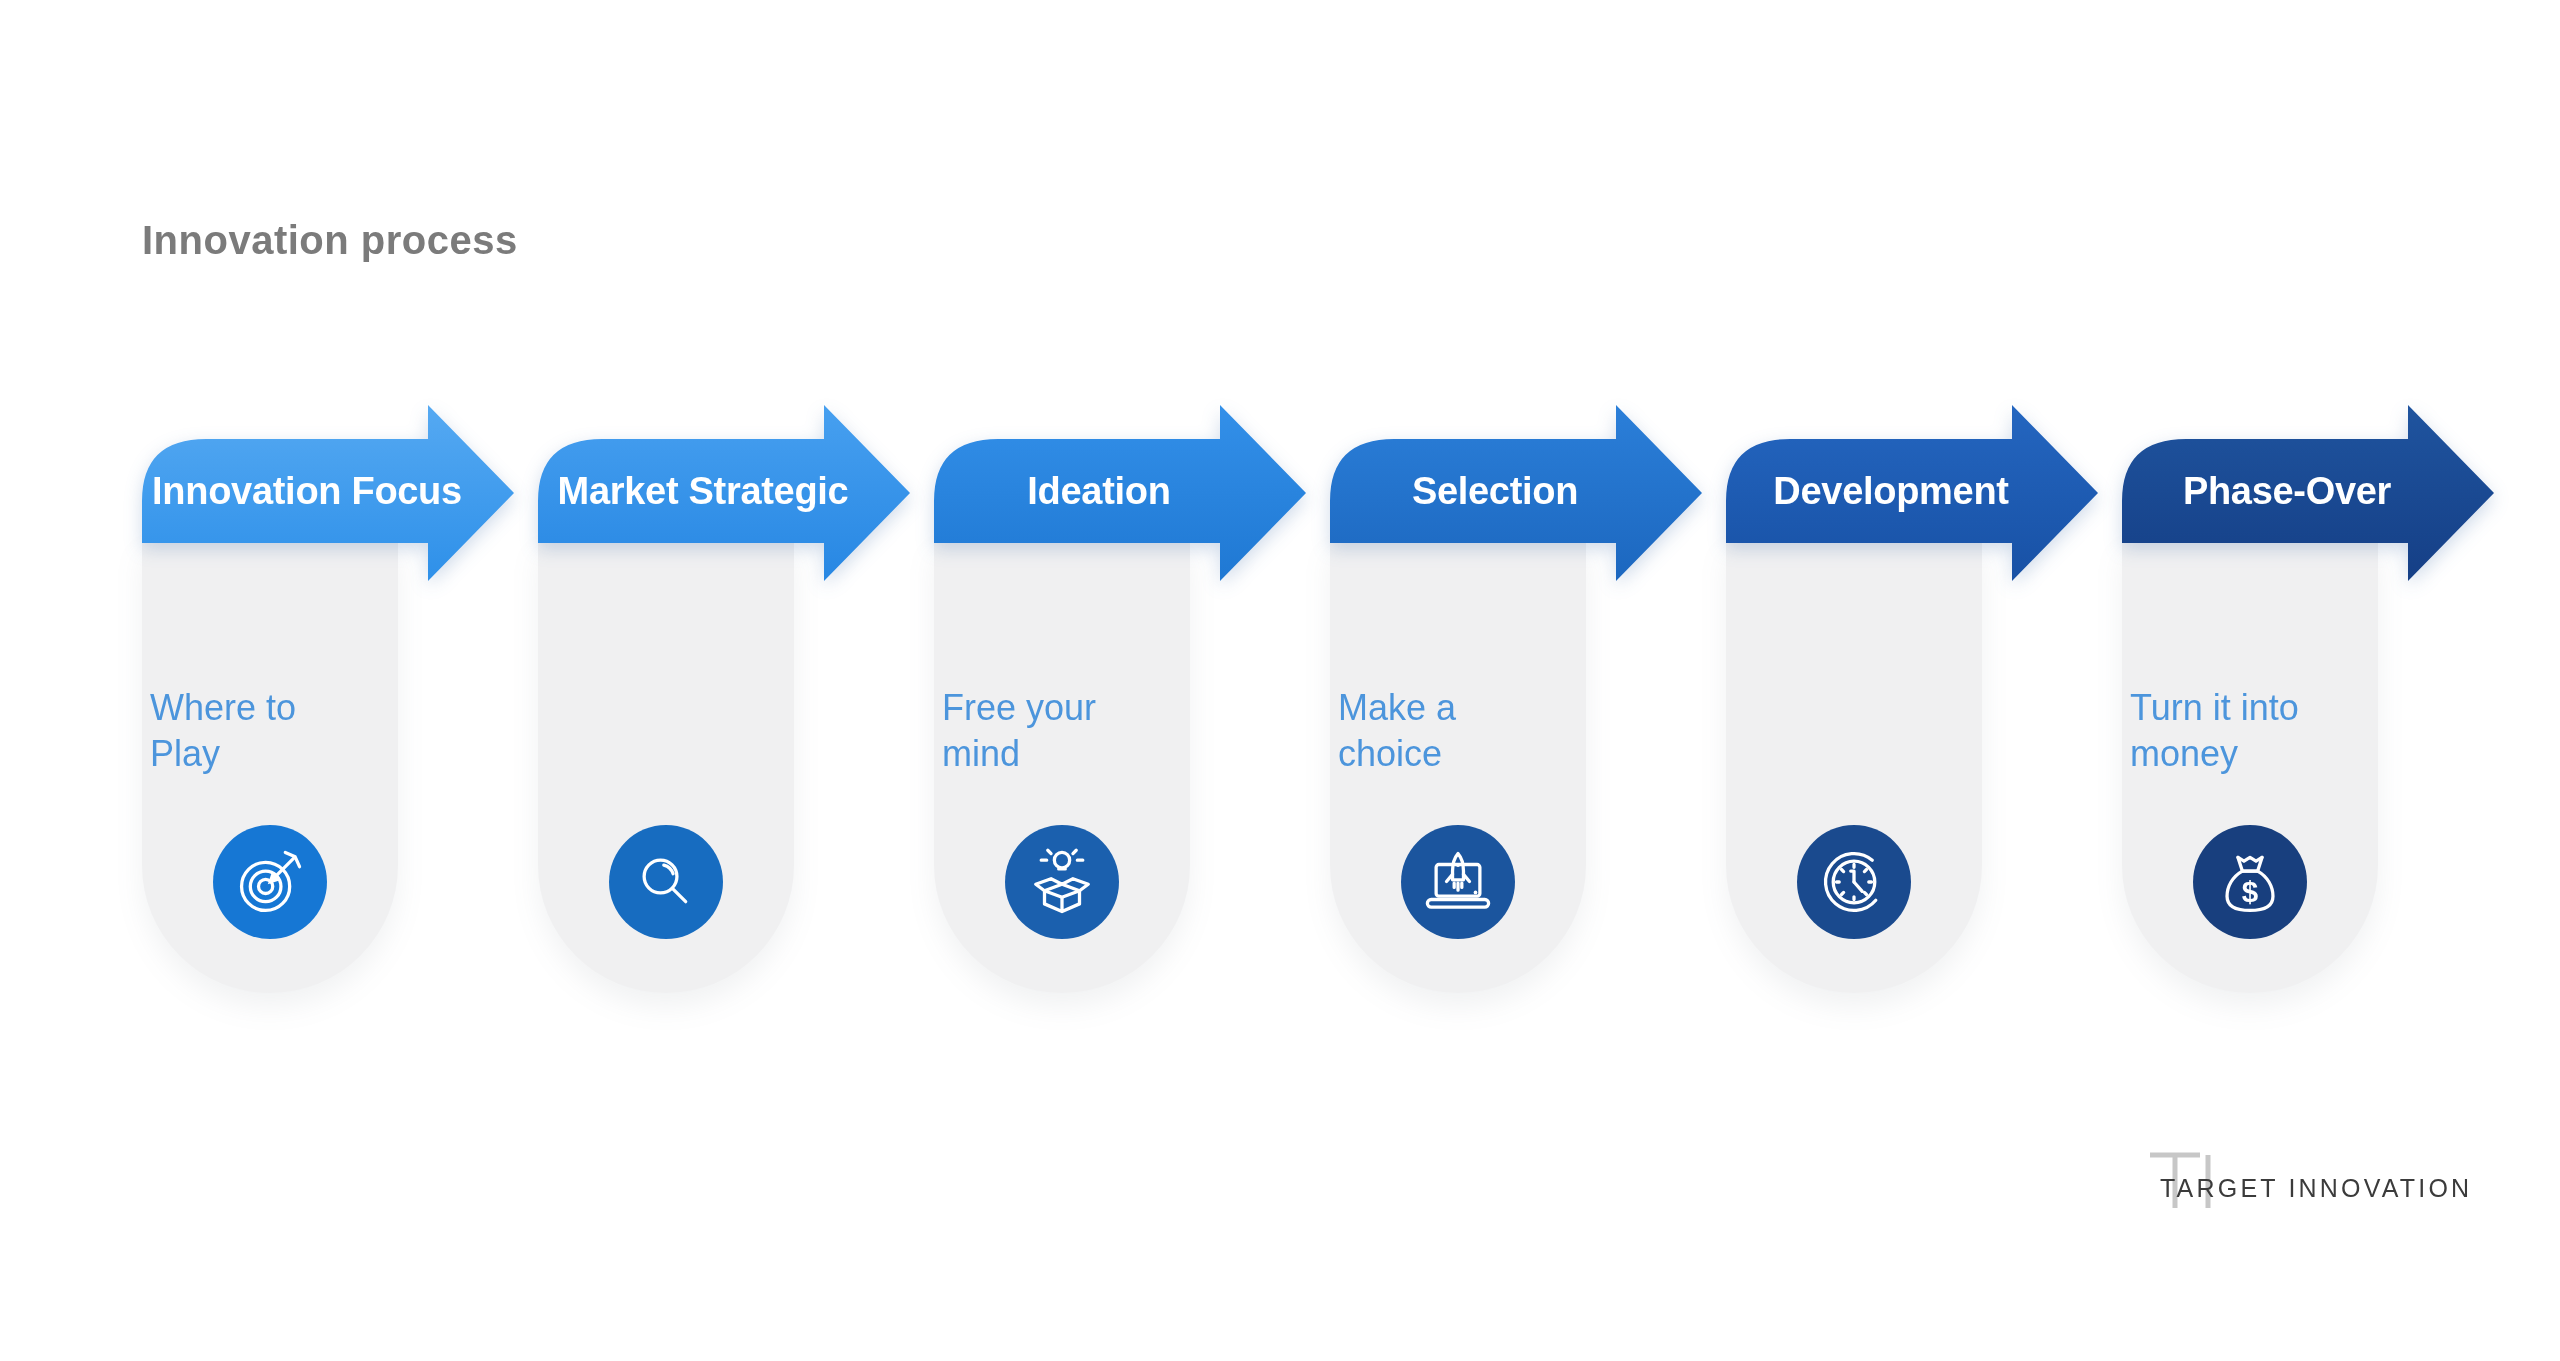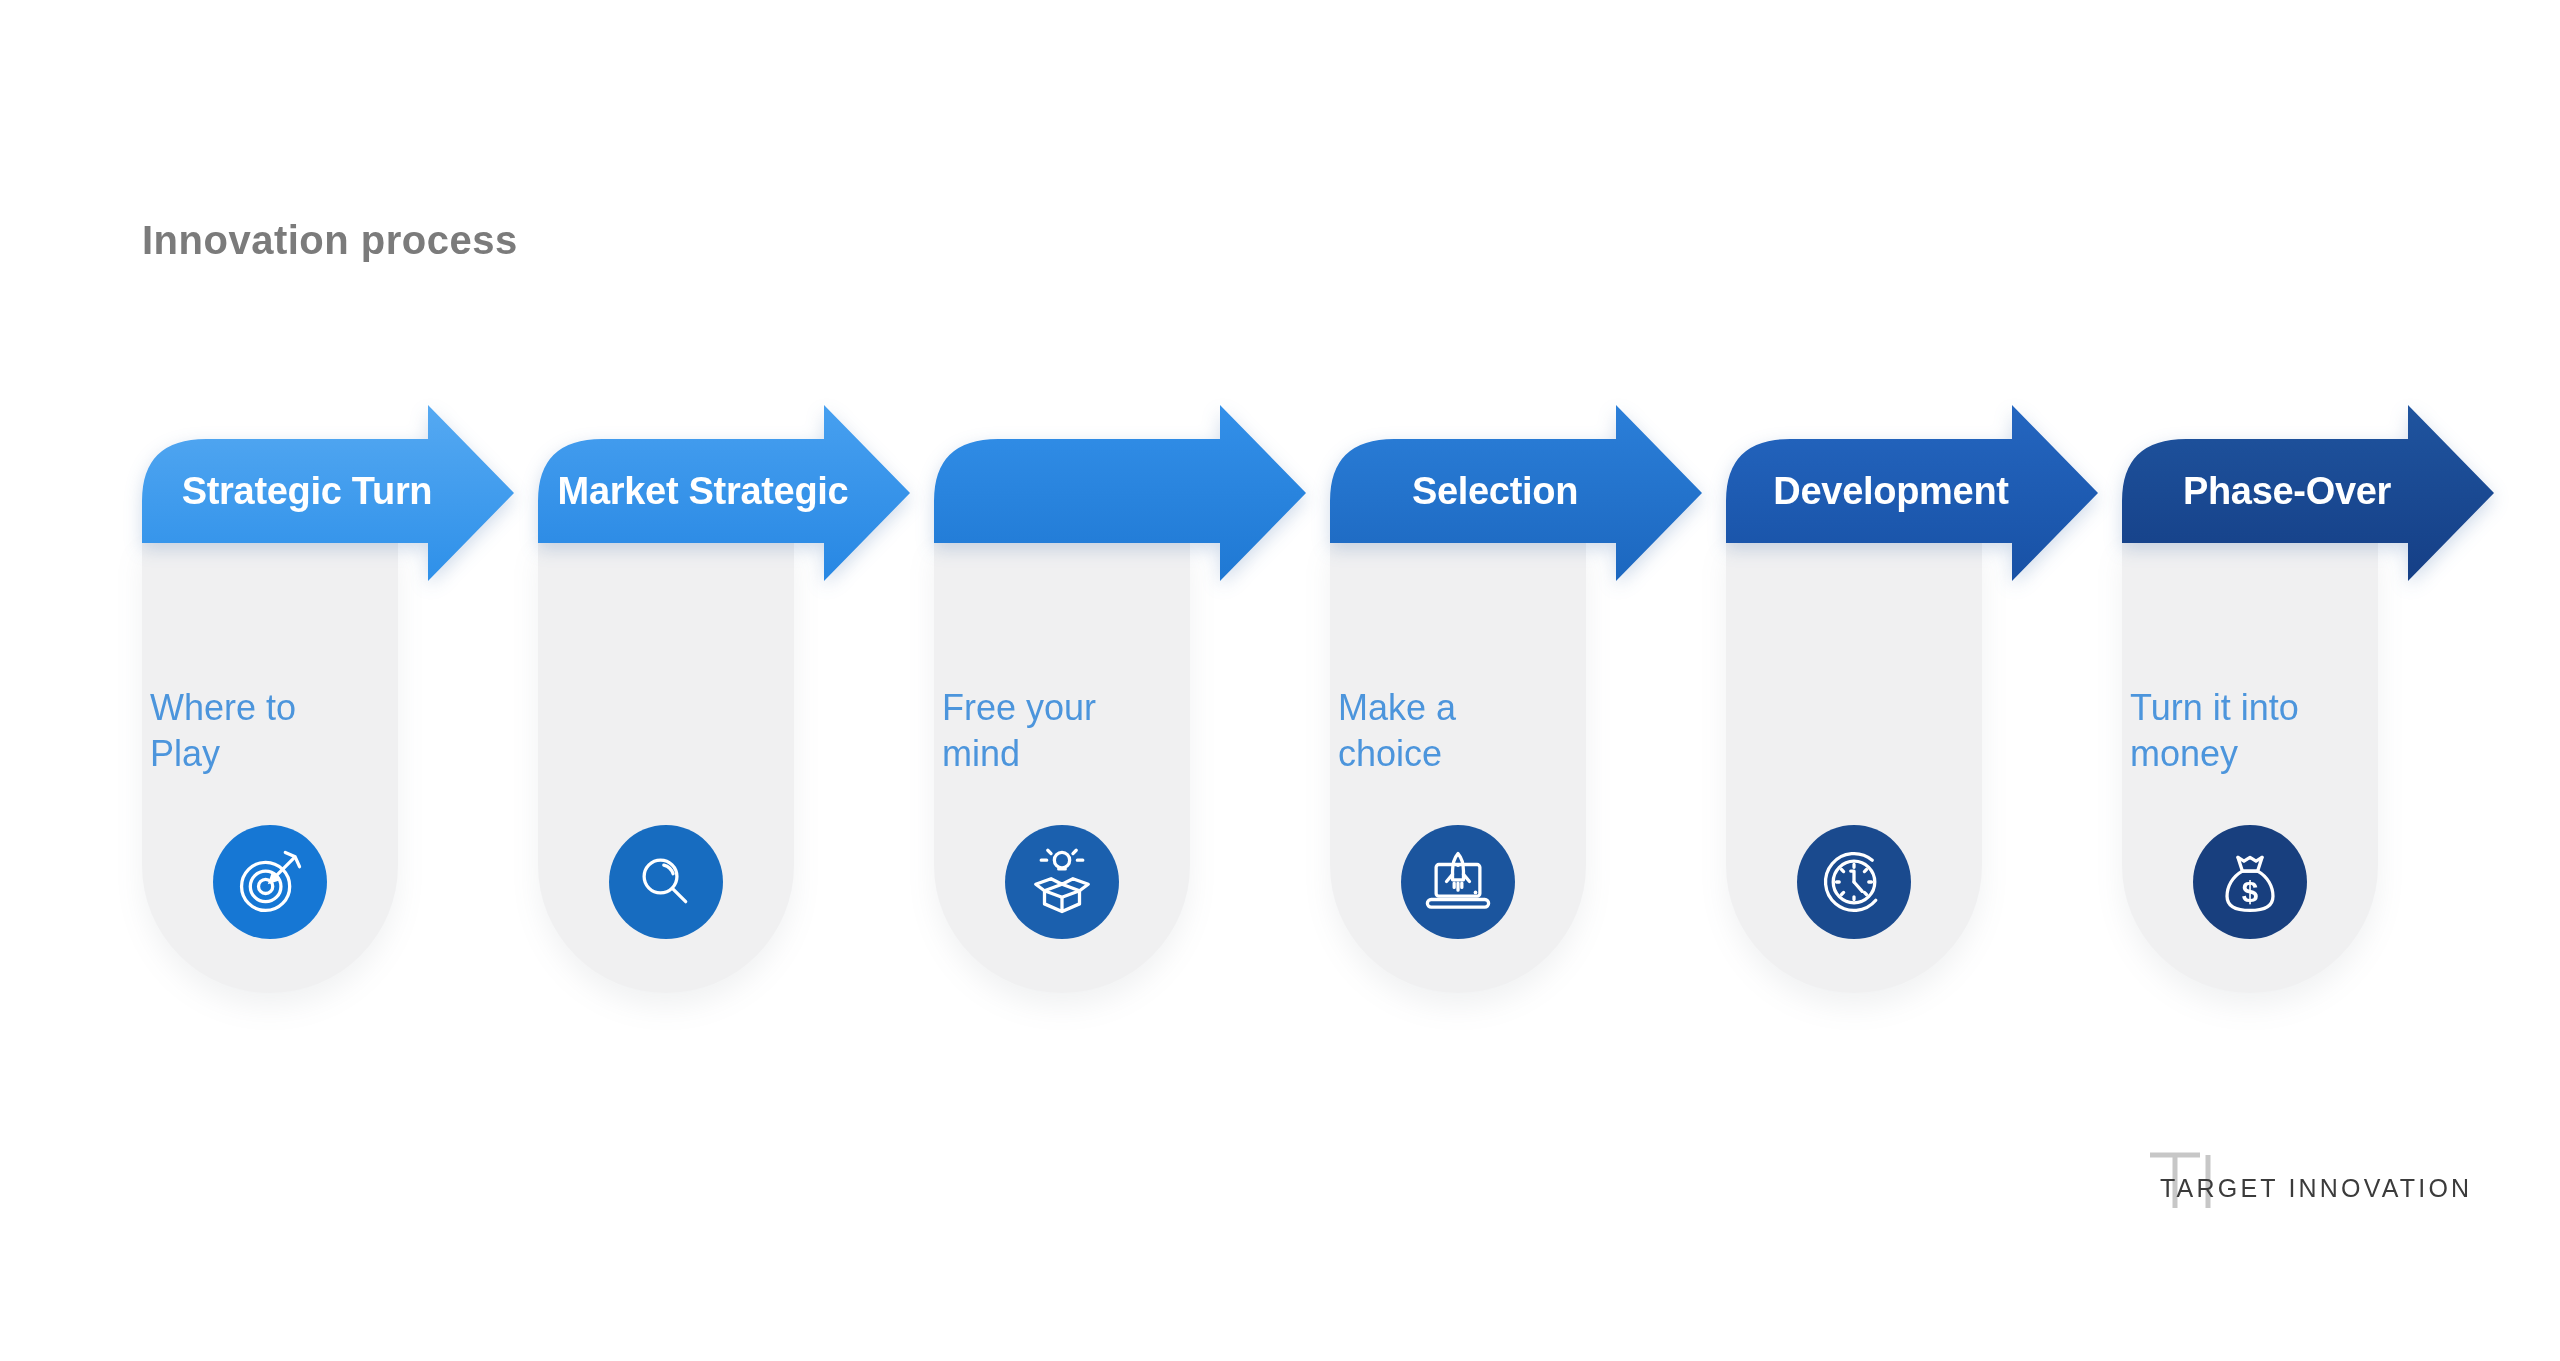--- a/index.html
+++ b/index.html
@@ -42,21 +42,21 @@
       <div class="card"></div>
       <svg class="arrow-svg" viewBox="0 0 380 180">
         <defs>
             <linearGradient id="g0" x1="0" y1="0" x2="0" y2="1">
           <stop class="g-from" offset="0"></stop>
               <stop class="g-to" offset="1"></stop>
             </linearGradient>
           </defs>
         <path d="M0,140 L0,98 Q0,36 64,36 L286,36 L286,2 L372,90 L286,178 L286,140 Z" fill="url(#g0)"></path>
       </svg>
-      <div class="stage-label">Strategic Turn</div>
+      <div class="stage-label">Innovation Focus</div>
       <div class="subtitle">
         <span>Where to</span><br>
         <span>Play</span>
       </div>
       <div class="icon-circle">
         <svg viewBox="0 0 64 64">
           <circle class="ic" cx="28" cy="36" r="22"></circle>
           <circle class="ic" cx="28" cy="36" r="14"></circle>
           <circle class="ic" cx="28" cy="36" r="6.5"></circle>
           <path class="ic" d="M54,10 L33,31"></path>
@@ -91,20 +91,21 @@
       <div class="card"></div>
       <svg class="arrow-svg" viewBox="0 0 380 180">
         <defs>
             <linearGradient id="g2" x1="0" y1="0" x2="0" y2="1">
           <stop class="g-from" offset="0"></stop>
               <stop class="g-to" offset="1"></stop>
             </linearGradient>
           </defs>
         <path d="M0,140 L0,98 Q0,36 64,36 L286,36 L286,2 L372,90 L286,178 L286,140 Z" fill="url(#g2)"></path>
       </svg>
+      <div class="stage-label">Ideation</div>
       <div class="subtitle">
         <span>Free your</span><br>
         <span>mind</span>
       </div>
       <div class="icon-circle">
         <svg viewBox="0 0 64 64">
           <circle class="ic" cx="32" cy="12" r="7" stroke-width="2.6"></circle>
           <path class="ic" d="M29,20 h6" stroke-width="2.4"></path>
           <path class="ic" d="M19,3 l3,3 M45,3 l-3,3 M13,12 h5 M46,12 h5" stroke-width="2.4"></path>
           <path class="ic" d="M32,34 L16,40 L32,46 L48,40 Z" stroke-width="2.6"></path>

